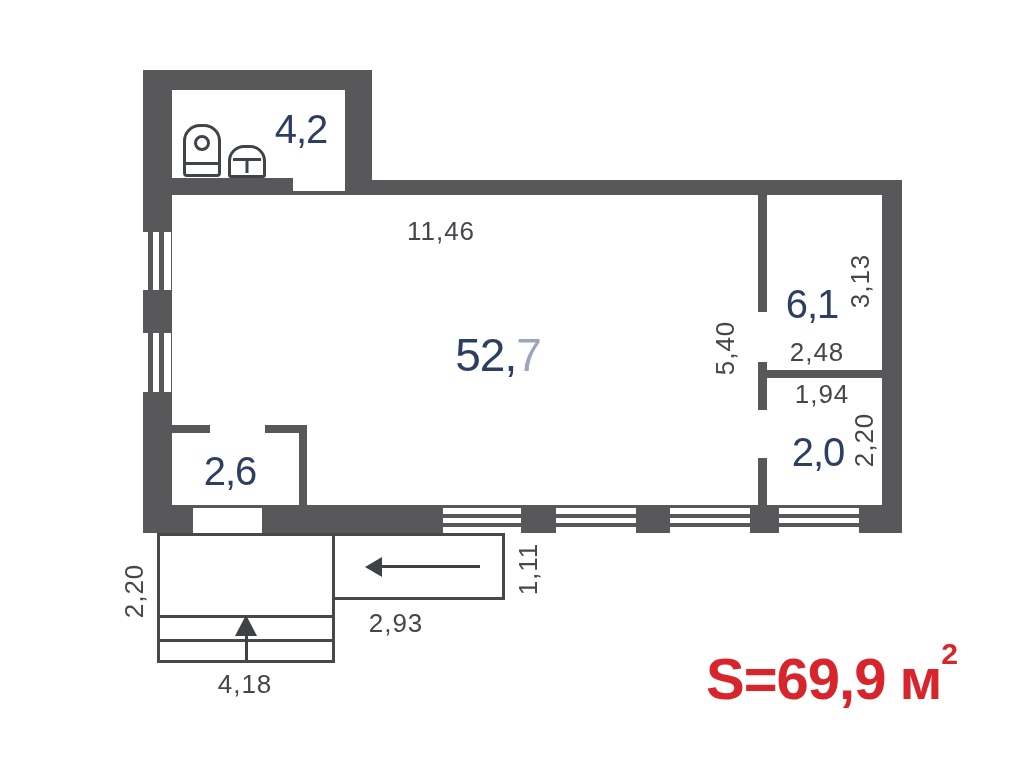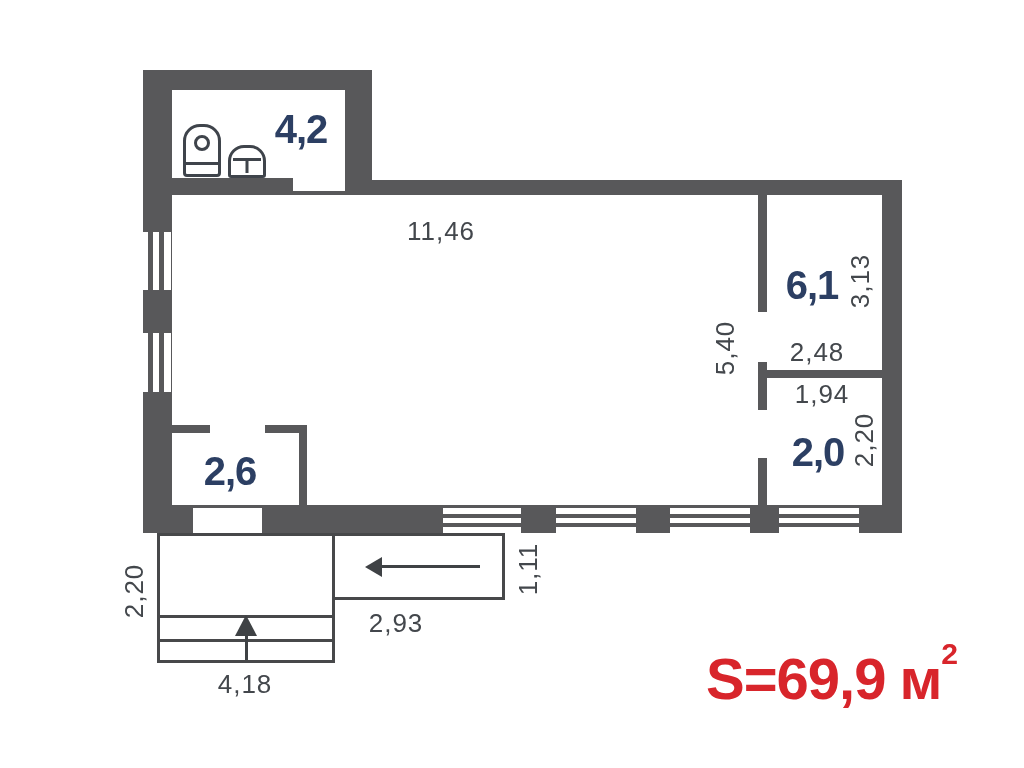--- a/index.html
+++ b/index.html
@@ -26,21 +26,21 @@
   .walkway-box{position:absolute;left:335px;top:533px;width:170px;height:67px;
     border-top:3px solid #47484a;border-right:3px solid #47484a;border-bottom:3px solid #47484a;box-sizing:border-box;}
   .step-line{position:absolute;background:#47484a;height:3px;left:160px;width:172px;}
   
   .shaft-v{position:absolute;width:3px;background:#3f4245;}
   .shaft-h{position:absolute;height:3px;background:#3f4245;}
   .tri-up{position:absolute;width:0;height:0;border-left:11px solid transparent;border-right:11px solid transparent;border-bottom:21px solid #3f4245;}
   .tri-left{position:absolute;width:0;height:0;border-top:10px solid transparent;border-bottom:10px solid transparent;border-right:17px solid #3f4245;}
   
   .room-label{position:absolute;transform:translate(-50%,-50%);
-    color:#2c3f63;font-weight:700;font-size:40px;letter-spacing:-1px;white-space:nowrap;}
+    color:#2c3f63;font-weight:400;font-size:40px;letter-spacing:-1px;white-space:nowrap;}
   .room-label .frac{color:#9ba6b9;}
   .room-label.big{font-size:46px;}
   
   .dim{position:absolute;transform:translate(-50%,-50%);
     color:#43474c;font-size:26px;font-weight:400;white-space:nowrap;letter-spacing:1px;}
   .dim.vert{transform:translate(-50%,-50%) rotate(-90deg);}
   
   .toilet{position:absolute;left:183px;top:124px;width:38px;height:53px;background:#fff;
     border:3px solid #3f444b;border-radius:17px 17px 4px 4px;box-sizing:border-box;}
   .toilet::before{content:"";position:absolute;left:50%;top:8px;transform:translateX(-50%);
@@ -98,21 +98,22 @@
   </div>
   <div>
     <div class="shaft-h" style="left:382px;top:565px;width:98px"></div>
     <div class="tri-left" style="left:365px;top:557px"></div>
   </div>
 
   <div class="toilet"></div>
   <div class="sink"></div>
 
   <div class="room-label" style="left:301px;top:129px">4,2</div>
-  <div class="room-label" style="left:812px;top:285px">6,1</div>
+  <div class="room-label big" style="left:498px;top:355px"><span>52,</span><span class="frac">7</span></div>
+  <div class="room-label" style="left:812px;top:304px">6,1</div>
   <div class="room-label" style="left:818px;top:452px">2,0</div>
   <div class="room-label" style="left:230px;top:471px">2,6</div>
 
   <div class="dim" style="left:441px;top:231px">11,46</div>
   <div class="dim vert" style="left:725px;top:348px">5,40</div>
   <div class="dim vert" style="left:860px;top:281px">3,13</div>
   <div class="dim" style="left:817px;top:352px">2,48</div>
   <div class="dim" style="left:822px;top:394px">1,94</div>
   <div class="dim vert" style="left:864px;top:440px">2,20</div>
   <div class="dim vert" style="left:134px;top:591px">2,20</div>

